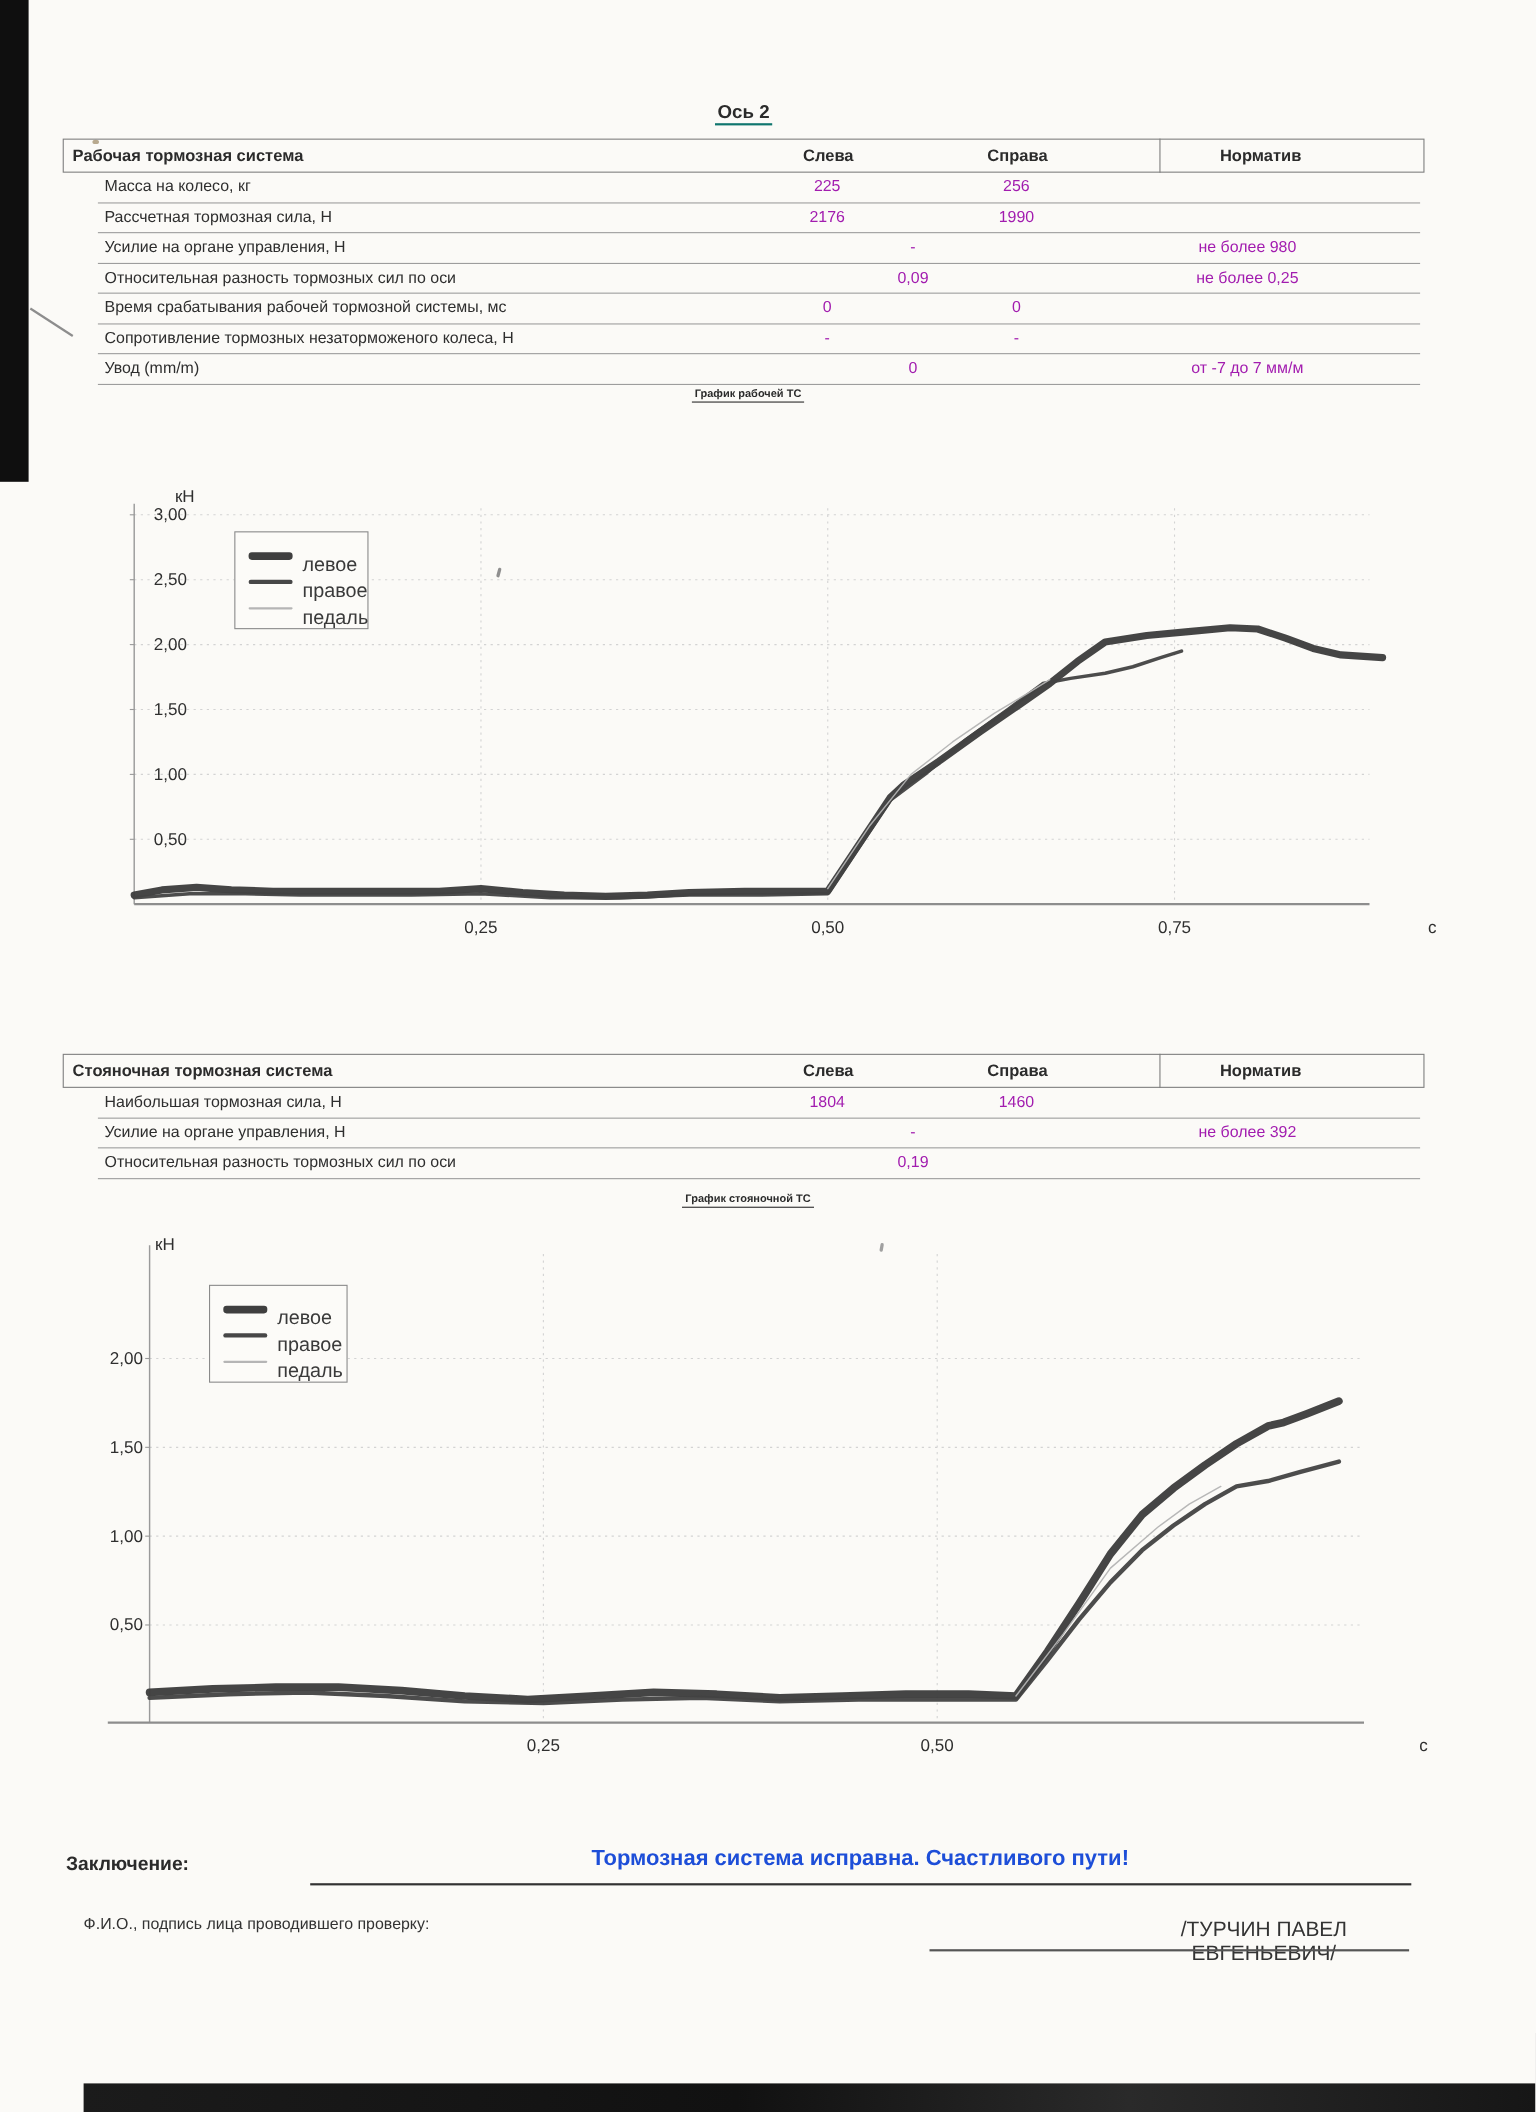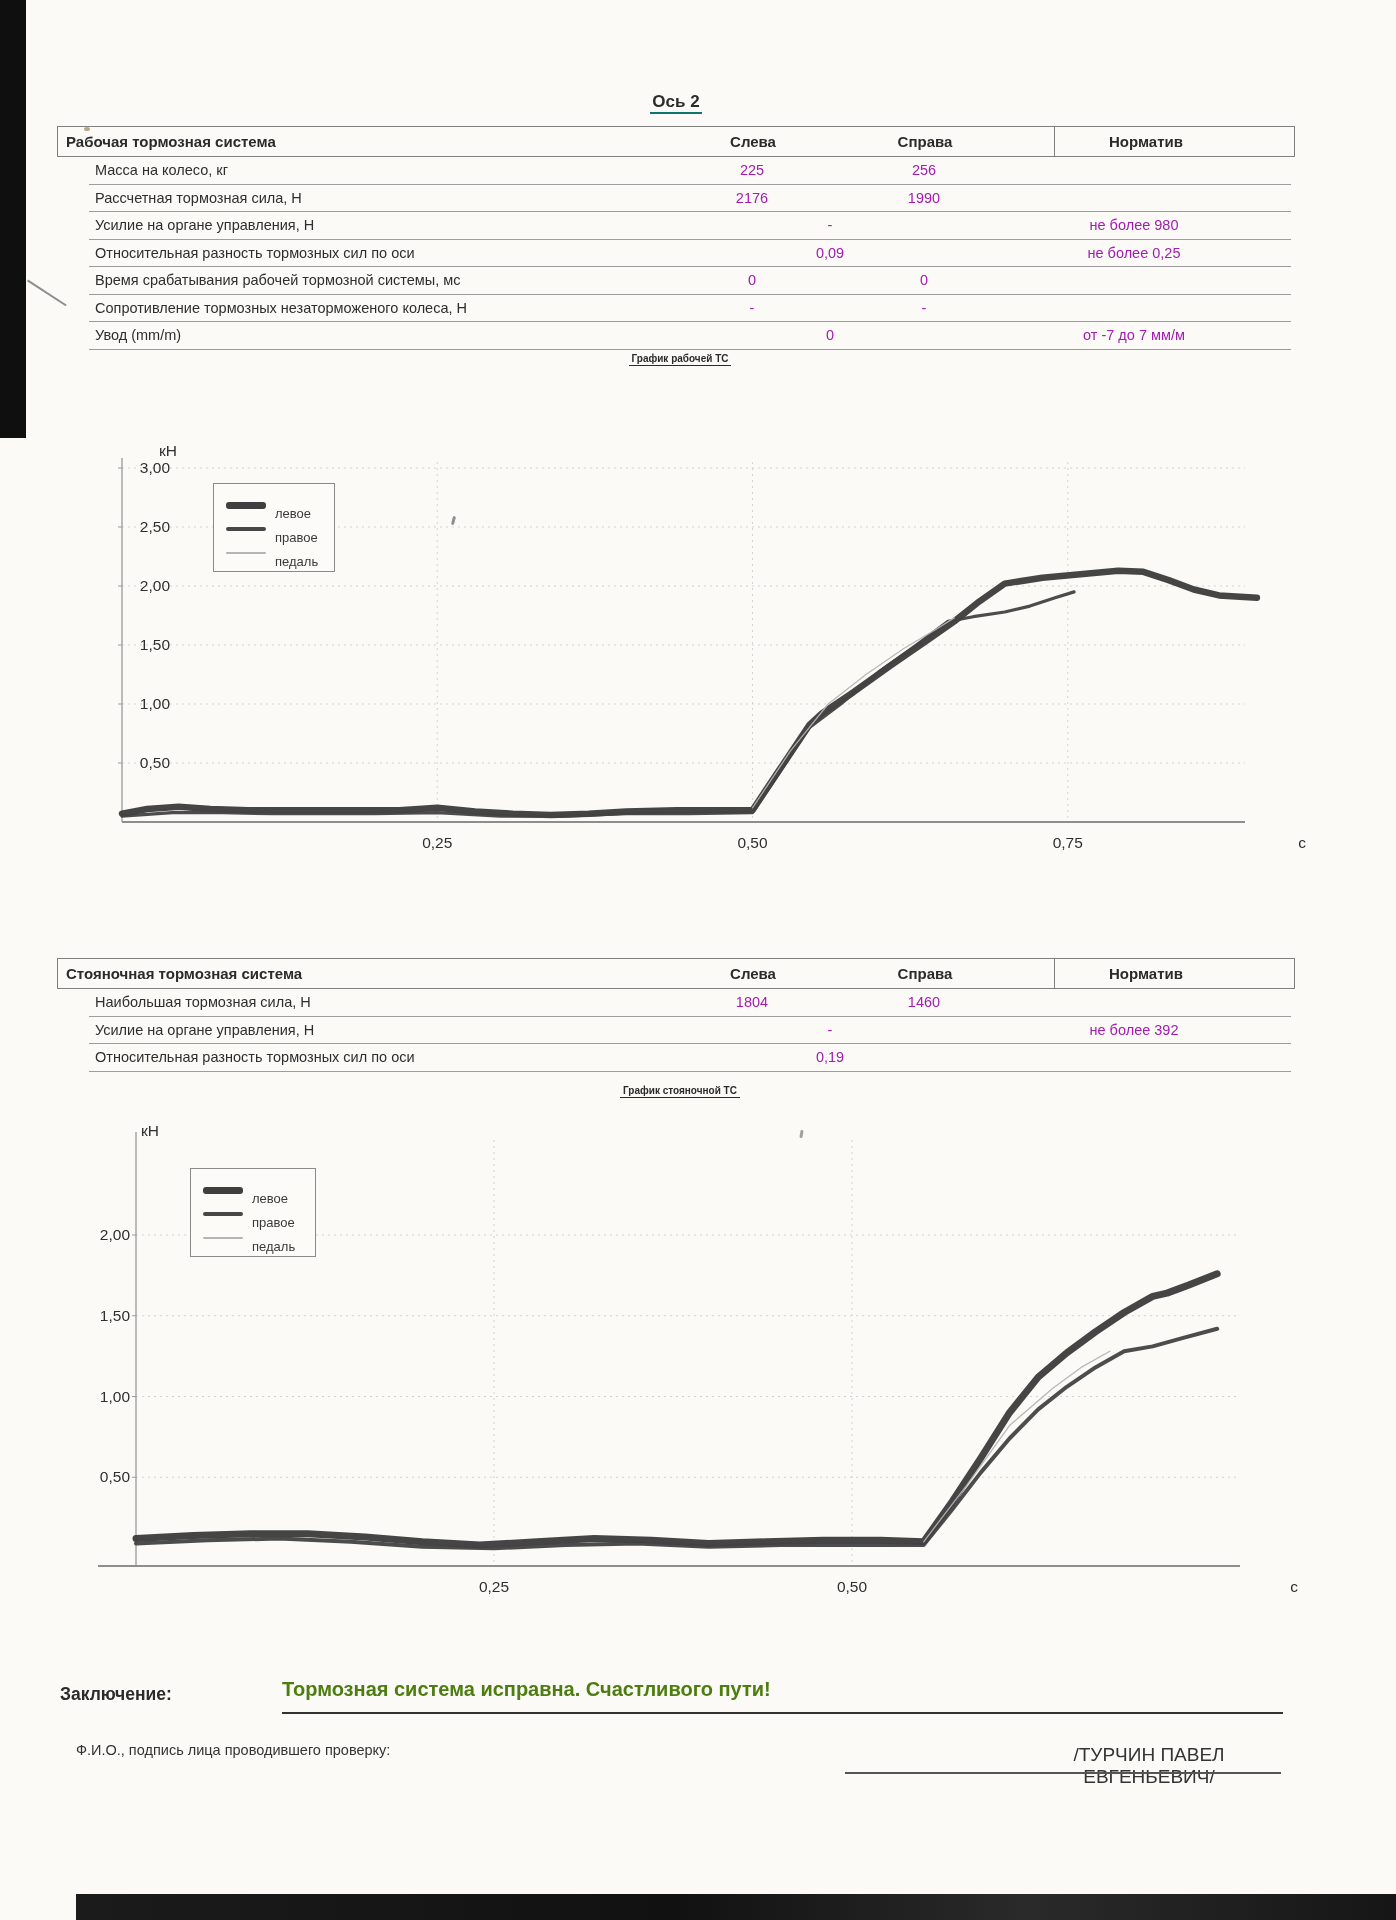--- a/index.html
+++ b/index.html
@@ -32,24 +32,24 @@
   .v-left{left:625px;width:140px;}
   .v-right{left:797px;width:140px;}
   .v-center{left:623px;width:300px;}
   .v-norm{left:932px;width:290px;}
   
   .chart-title{left:60px;width:1240px;text-align:center;font-size:10px;font-weight:bold;}
   .chart-title span{border-bottom:1.8px solid #2b2b2b;padding:0 3px 1px;}
   .legend{border:1.2px solid #8a8a8a;background:#fcfbf8;padding:9px 10px 7px 12px;box-sizing:border-box;}
   .legend-row{display:flex;align-items:center;height:24px;}
   .legend-sample{width:40px;margin-right:9px;border-radius:3px;flex:0 0 auto;}
-  .legend-label{font-size:13px;color:#3a3a3a;margin-top:16px;}
+  .legend-label{font-size:18px;color:#3a3a3a;margin-top:16px;}
   
   .concl-label{left:60px;top:1684px;font-size:17.5px;font-weight:bold;}
-  .concl-text{left:282px;top:1678px;width:1000px;font-size:20px;font-weight:bold;color:#4d7c0f;}
+  .concl-text{left:282px;top:1678px;width:1000px;text-align:center;font-size:20px;font-weight:bold;color:#1d4ed8;}
   .concl-line{left:282px;top:1712px;width:1001px;height:2px;background:#333;}
   .fio-label{left:60px;top:1742px;font-size:14.5px;color:#333;margin-left:16px;}
   .sig-name{left:1015px;top:1744px;width:268px;text-align:center;font-size:19px;color:#333;}
   .sig-line{left:845px;top:1772px;width:436px;height:1.6px;background:#555;}
   
   .bar-left{left:0;top:0;width:26px;height:438px;background:#0f0f0f;}
   .bar-bottom{left:76px;right:0;top:1894px;height:26px;
     background:linear-gradient(90deg,#1b1b1b,#111 45%,#2a2a2a 72%,#161616);}
   .scratch{left:24px;top:292px;width:46px;height:1.5px;background:#8d8d8d;transform:rotate(33deg);}
   .speck-1{left:452px;top:516px;width:3px;height:9px;background:#8f8f8f;border-radius:2px;transform:rotate(15deg);}

